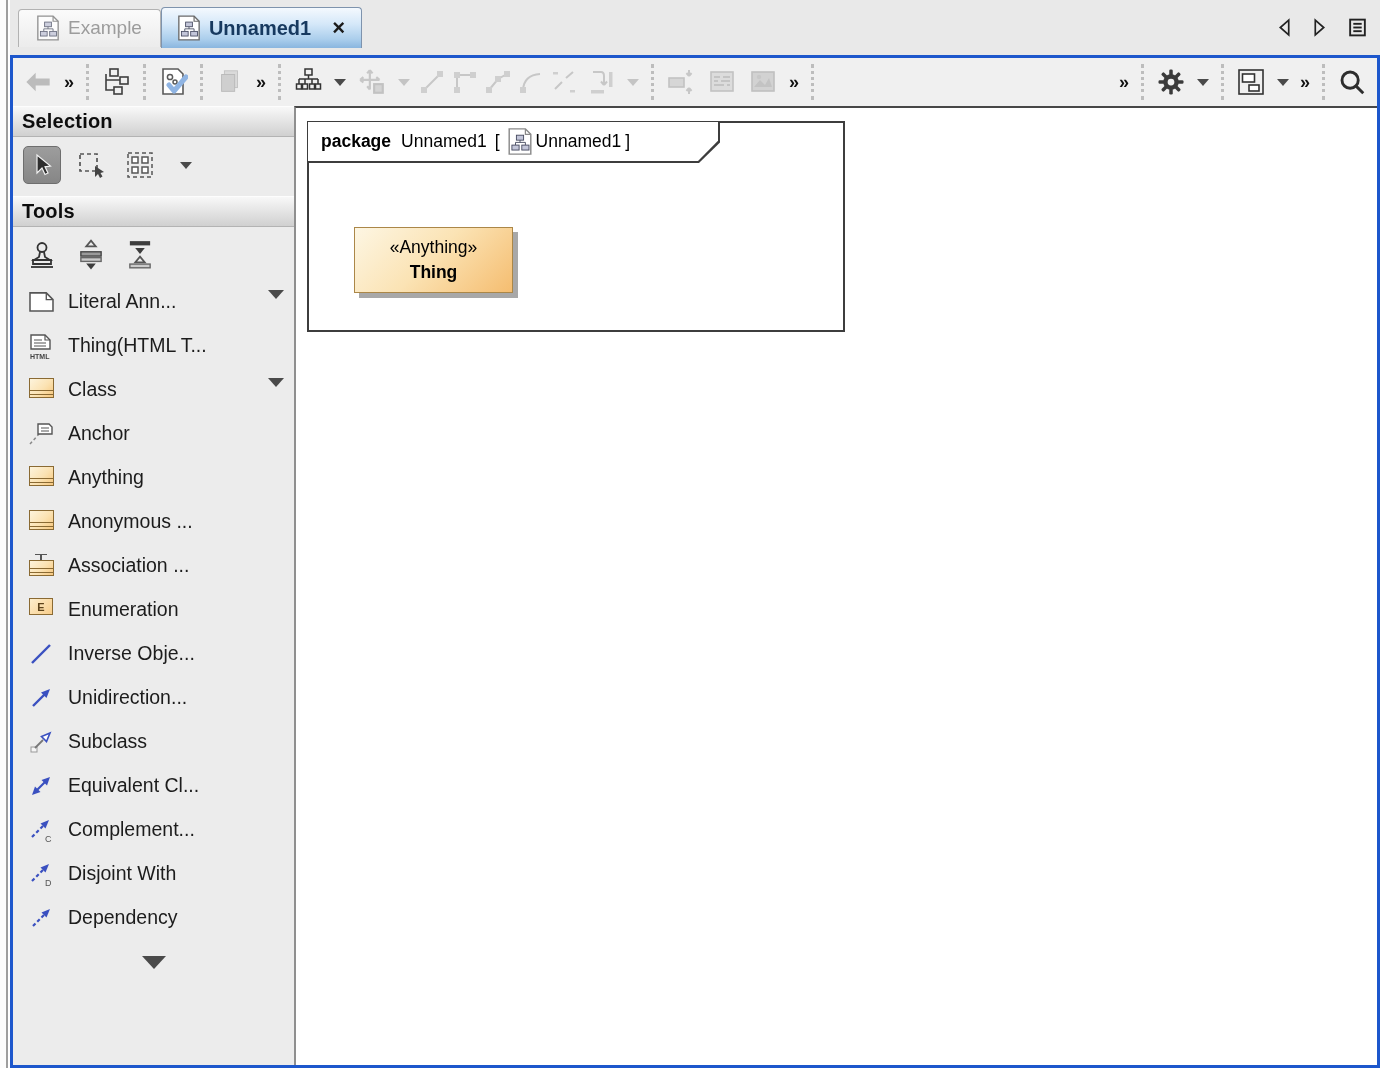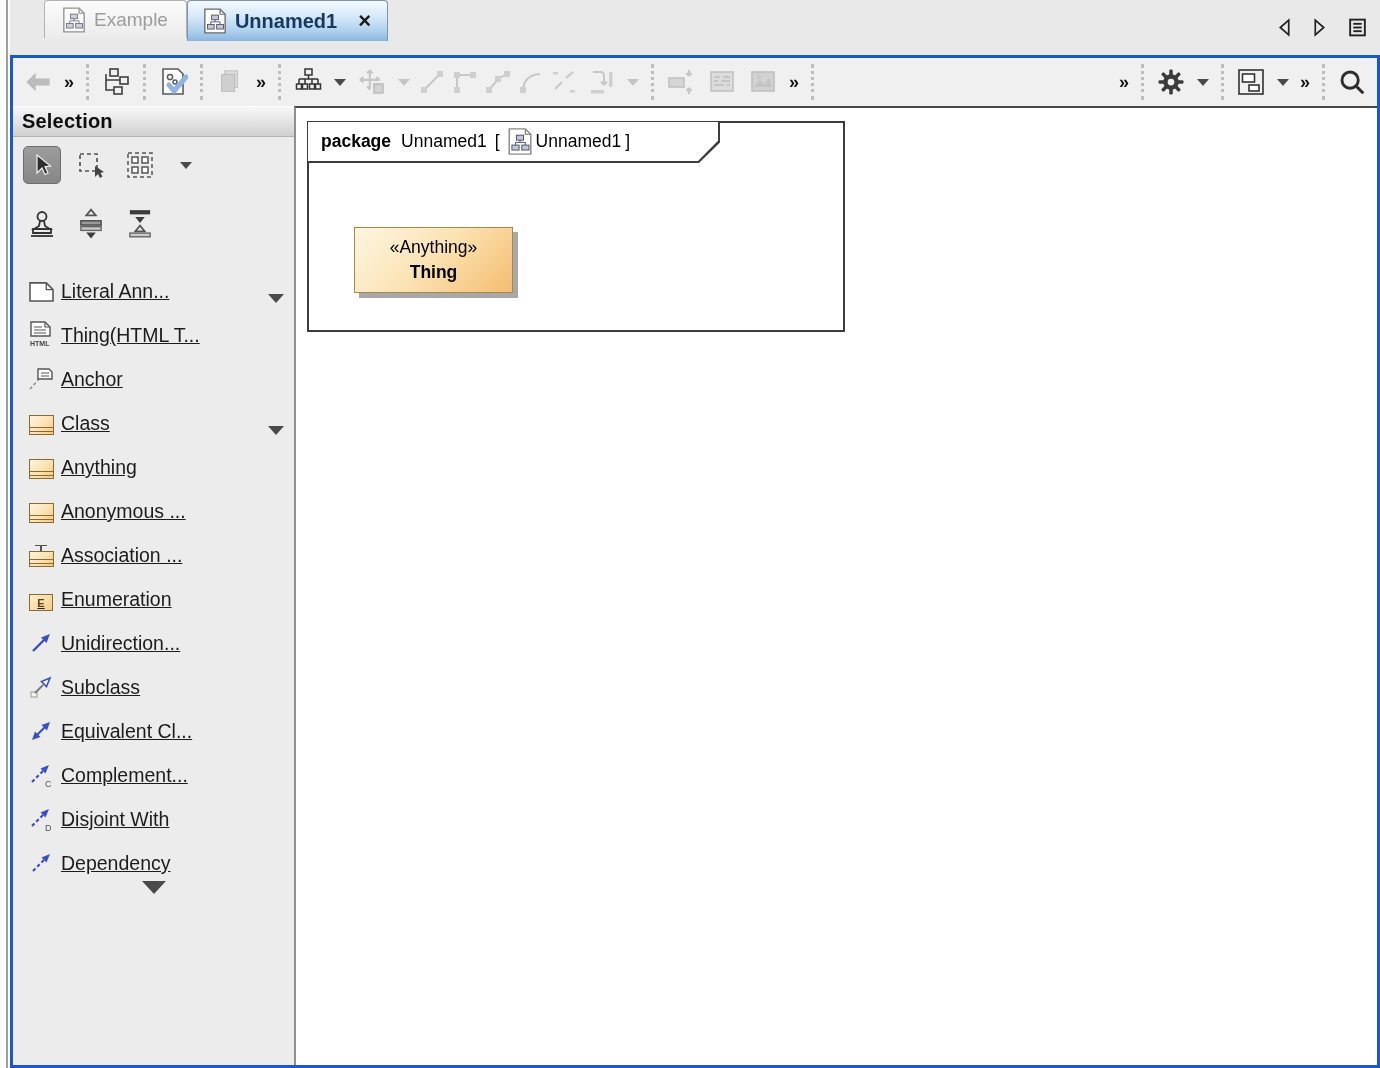--- a/index.html
+++ b/index.html
@@ -9,21 +9,21 @@
     background:#ffffff; position:relative; overflow:hidden;
     -webkit-font-smoothing: antialiased;
   }
   
   .left-edge { position:absolute; left:0; top:0; width:8px; height:100%;
     background:#fcfcfc; border-right:2px solid #9e9e9e; }
 
   .main { position:absolute; left:10px; top:0; right:0; bottom:0; }
 
   
-  .tabbar { height:55px; background:#e9e9e9; display:flex; align-items:flex-start; padding-left:34px; position:relative; }
+  .tabbar { height:55px; background:#e9e9e9; display:flex; align-items:center; padding-left:8px; position:relative; }
   .tab { display:flex; align-items:center; gap:9px; height:38px; padding:0 18px;
     border:1px solid #b2b2b2; border-bottom:none; border-radius:4px 4px 0 0;
     background:linear-gradient(#fbfbfb,#ececec); color:#9c9c9c; font-size:19px; cursor:default; }
   .tab.active { height:41px; padding:0 16px;
     background:linear-gradient(180deg,#f4f9fe 0%,#d5e8f9 40%,#abceec 78%,#8ab6df 100%);
     border-color:#7e93ad; color:#17395f; font-weight:bold; font-size:20px; }
   .tab .doc-icon { flex:none; display:flex; }
   .tab.inactive .doc-icon { opacity:.8; }
   .tab-close { font-size:22px; font-weight:bold; color:#1b1b1b; margin-left:12px; line-height:1; }
   .tab-controls { margin-left:auto; align-self:center; display:flex; align-items:center; gap:20px; padding-right:12px; }
@@ -49,21 +49,21 @@
   .canvas { flex:1; background:#ffffff; border-top:2px solid #474747; border-left:2px solid #8f8f8f; position:relative; }
 
   
   .sec-header { height:31px; flex:none; display:flex; align-items:center; padding-left:9px;
     background:linear-gradient(#f8f8f8,#d0d0d0); border-top:1px solid #fdfdfd; border-bottom:1px solid #b3b3b3;
     font-size:20px; font-weight:600; color:#0d0d0d; letter-spacing:.2px; }
   .btn-row { display:flex; align-items:center; gap:11px; padding:9px 10px 12px 10px; flex:none; }
   .sel-btn { width:38px; height:38px; display:flex; align-items:center; justify-content:center; border-radius:5px; }
   .sel-btn.selected { background:linear-gradient(#9d9d9d,#868686); border:1px solid #6e6e6e; }
   .cm-list { flex:1; padding-top:4px; }
-  .cm-item { height:44px; display:flex; align-items:flex-end; gap:5px; padding:0 10px 0 13px; font-size:19.5px; color:#1c1c1c;text-decoration:underline; }
+  .cm-item { height:44px; display:flex; align-items:flex-start; gap:12px; padding:0 10px 0 13px; font-size:19.5px; color:#1c1c1c; }
   .cm-item .icw { width:30px; flex:none; display:flex; justify-content:center; align-items:center; }
   .cm-item .dd { margin-left:auto; width:0; height:0; border-left:8px solid transparent; border-right:8px solid transparent; border-top:9px solid #4a4a4a; }
   .more-row { display:flex; justify-content:center; padding:6px 0 12px 0; }
   .more-tri { width:0; height:0; border-left:12px solid transparent; border-right:12px solid transparent; border-top:13px solid #4a4a4a; }
 
   
   .ic-class { width:25px; height:20px; border:1.5px solid #8a6a33;
     background:linear-gradient(135deg,#fdf4dd 0%,#fbe2b2 55%,#f6c77e 100%); position:relative; }
   .ic-class::before, .ic-class::after { content:""; position:absolute; left:0; right:0; border-top:1.5px solid #8a6a33; }
   .ic-class::before { bottom:6px; } .ic-class::after { bottom:2px; }
@@ -341,20 +341,23 @@
               <rect x="3" y="3" width="24" height="24" fill="none" stroke="#555" stroke-width="1.5" stroke-dasharray="4 3"></rect>
               <rect x="7" y="7" width="6" height="6" fill="#fff" stroke="#555" stroke-width="1.5"></rect>
               <rect x="17" y="7" width="6" height="6" fill="#fff" stroke="#555" stroke-width="1.5"></rect>
               <rect x="7" y="17" width="6" height="6" fill="#fff" stroke="#555" stroke-width="1.5"></rect>
               <rect x="17" y="17" width="6" height="6" fill="#fff" stroke="#555" stroke-width="1.5"></rect>
             </svg>
           </span>
           <span class="dd-arrow" style="margin-left:10px"></span>
         </div>
 
+        <div class="sec-header">
+          <span>Tools</span>
+        </div>
         <div class="btn-row">
           <span class="sel-btn">
             <svg width="30" height="30" viewBox="0 0 30 30" fill="none" stroke="#333" stroke-width="1.8">
               <circle cx="15" cy="7.5" r="4.5"></circle>
               <path d="M13 12 L12 17 L7 20 H23 L18 17 L17 12"></path>
               <path d="M6 20 H24 V24 H6 Z"></path>
               <path d="M4 27 H26"></path>
             </svg>
           </span>
           <span class="sel-btn">
@@ -396,41 +399,41 @@
                 <path d="M17 1 V6 H22" fill="none" stroke="#555" stroke-width="1.2"></path>
                 <path d="M6 6 H14 M6 9 H18 M6 12 H18" stroke="#555" stroke-width="1.2"></path>
                 <text x="2" y="24.5" font-size="7" font-weight="bold" fill="#444" font-family="Liberation Sans, sans-serif">HTML</text>
               </svg>
             </span>
             <span>Thing(HTML T...</span>
           </div>
 
           <div class="cm-item">
             <span class="icw">
+                <span class="ic-class"></span>
+              </span>
+            <span>Class</span>
+            <span class="dd"></span>
+          </div>
+
+          <div class="cm-item">
+            <span class="icw">
               <svg width="26" height="24" viewBox="0 0 26 24">
                 <path d="M2 22 L11 12" stroke="#888" stroke-width="1.5" stroke-dasharray="3 2.5" fill="none"></path>
                 <path d="M10 2 H21 L24 5 V12 H10 Z" fill="#fff" stroke="#555" stroke-width="1.4"></path>
                 <path d="M13 6 H21 M13 9 H21" stroke="#555" stroke-width="1.2"></path>
               </svg>
             </span>
             <span>Anchor</span>
           </div>
 
           <div class="cm-item">
             <span class="icw">
                 <span class="ic-class"></span>
               </span>
-            <span>Class</span>
-            <span class="dd"></span>
-          </div>
-
-          <div class="cm-item">
-            <span class="icw">
-                <span class="ic-class"></span>
-              </span>
             <span>Anything</span>
           </div>
 
           <div class="cm-item">
             <span class="icw">
                 <span class="ic-class"></span>
               </span>
             <span>Anonymous ...</span>
           </div>
 
@@ -446,20 +449,28 @@
 
           <div class="cm-item">
             <span class="icw">
               <span class="ic-enum">
                   <span>E</span>
                 </span>
             </span>
             <span>Enumeration</span>
           </div>
 
+          <div class="cm-item">
+            <span class="icw">
+              <svg width="24" height="24" viewBox="0 0 24 24">
+                  <line x1="3" y1="21" x2="21" y2="3" stroke="#3a50c0" stroke-width="2.4"></line>
+                </svg>
+            </span>
+            <span>Inverse Obje...</span>
+          </div>
 
           <div class="cm-item">
             <span class="icw">
               <svg width="24" height="24" viewBox="0 0 24 24">
                 <line x1="4" y1="20" x2="16" y2="8" stroke="#3a50c0" stroke-width="2.4"></line>
                 <polygon points="21,3 12,6.5 17.5,12" fill="#3a50c0"></polygon>
               </svg>
             </span>
             <span>Unidirection...</span>
           </div>

